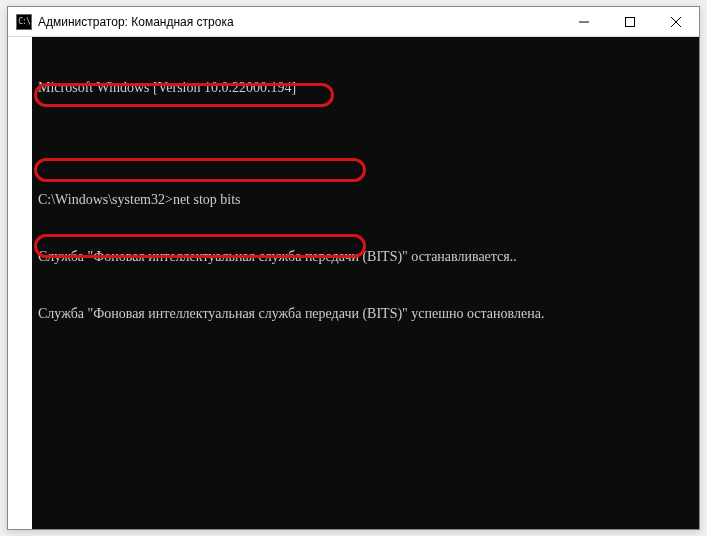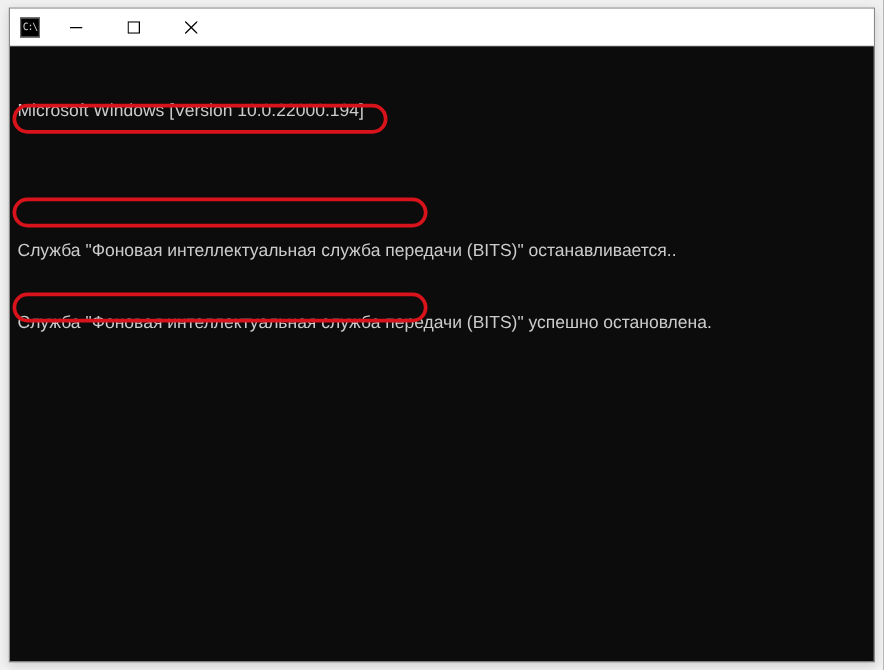--- a/index.html
+++ b/index.html
@@ -55,46 +55,48 @@
       display: flex;
       align-items: center;
       justify-content: center;
       font-family: "Segoe UI", sans-serif;
     }
     .win-btn svg { display: block; }
     .terminal {
       flex: 1;
       background: #0c0c0c;
       color: #cccccc;
-      font-family: Liberation Sans, sans-serif;
+      font-family: Liberation Serif, serif;
       font-size: 14px;
       line-height: 1.35;
       padding: 4px 6px;
       white-space: pre;
       position: relative;
       overflow: hidden;
+      margin-left: 24px;
     }
     .line { white-space: pre; }
     .blank { height: 18px; }
     .hl {
       position: absolute;
       border: 3px solid #d8131b;
       border-radius: 14px;
       pointer-events: none;
     }
     .hl1 { left: 2px; top: 46px; width: 300px; height: 24px; }
     .hl2 { left: 2px; top: 121px; width: 332px; height: 24px; }
     .hl3 { left: 2px; top: 197px; width: 332px; height: 24px; }
   </style>
 </head>
 <body>
 
 <div class="window">
   <div class="titlebar">
     <div class="titlebar-icon">C:\</div>
+    <div class="titlebar-text">Администратор: Командная строка</div>
     <div class="win-controls">
       <div class="win-btn">
         <svg width="10" height="10">
             <line x1="0" y1="5" x2="10" y2="5" stroke="#000" stroke-width="1"></line>
           </svg>
       </div>
       <div class="win-btn">
         <svg width="10" height="10">
             <rect x="0.5" y="0.5" width="9" height="9" fill="none" stroke="#000" stroke-width="1"></rect>
           </svg>
@@ -103,20 +105,21 @@
         <svg width="10" height="10">
             <line x1="0" y1="0" x2="10" y2="10" stroke="#000" stroke-width="1"></line>
             <line x1="10" y1="0" x2="0" y2="10" stroke="#000" stroke-width="1"></line>
           </svg>
       </div>
     </div>
   </div>
   <div class="terminal">
     <div class="line">Microsoft Windows [Version 10.0.22000.194]</div>
     <div class="blank"></div>
+    <div class="line">C:\Windows\system32&gt;net stop bits</div>
     <div class="line">Служба "Фоновая интеллектуальная служба передачи (BITS)" останавливается..</div>
     <div class="line">Служба "Фоновая интеллектуальная служба передачи (BITS)" успешно остановлена.</div>
     <div class="blank"></div>
     <div class="blank"></div>
     
     
     
     
     
     

